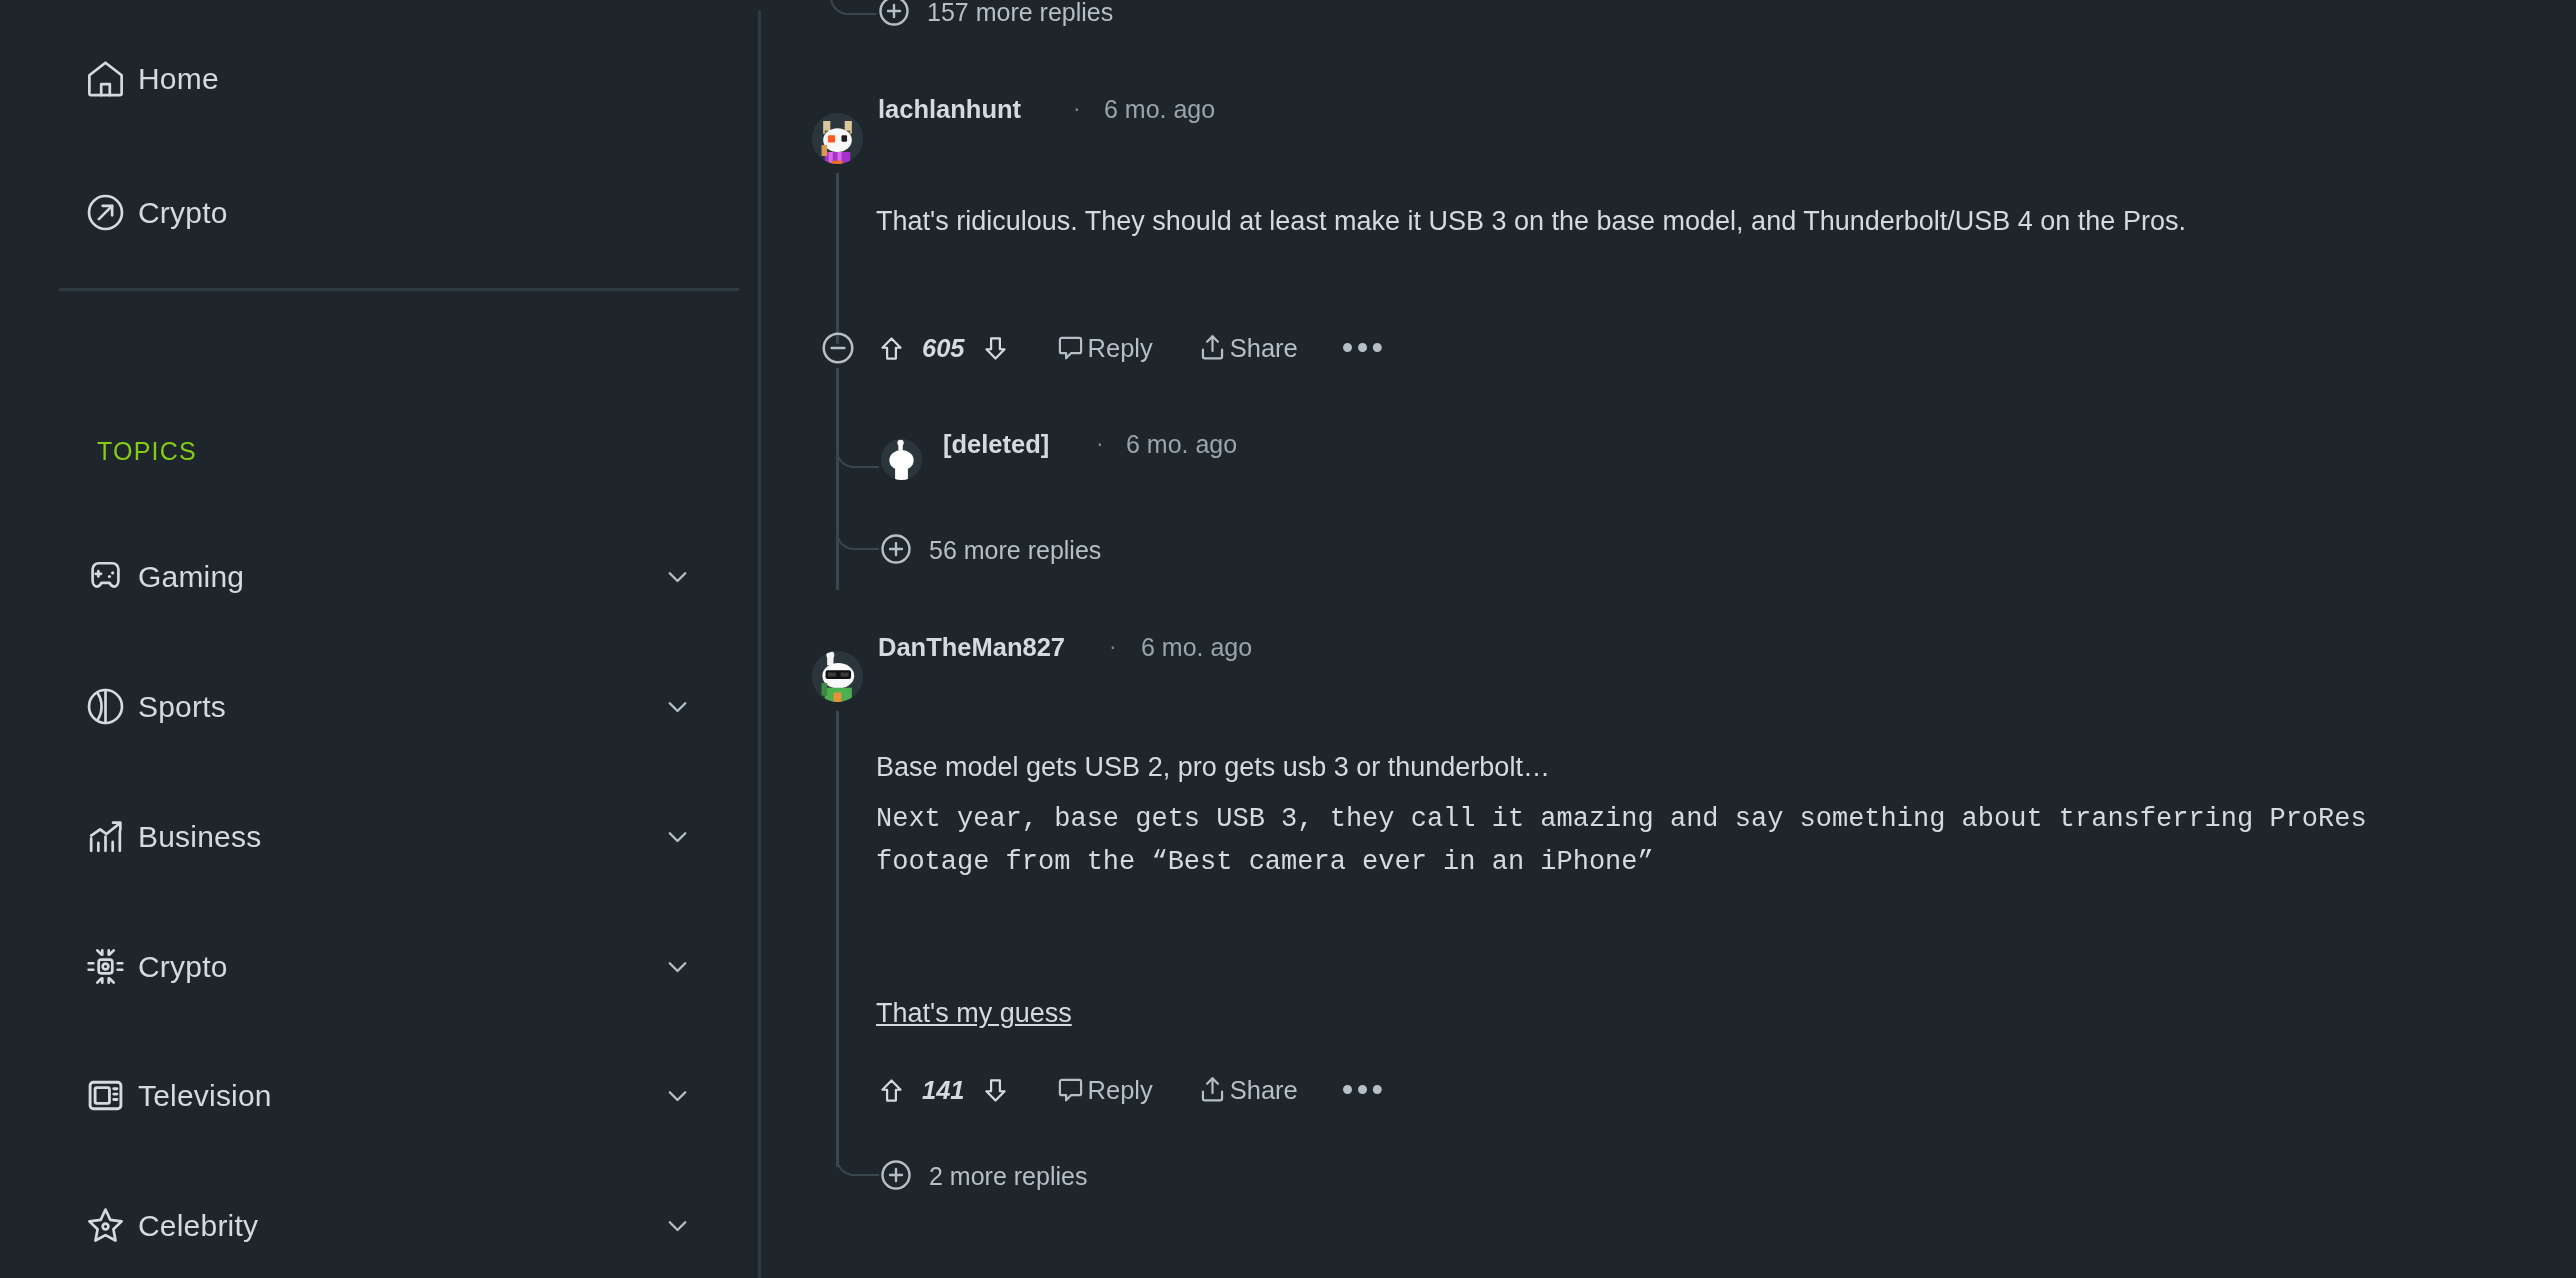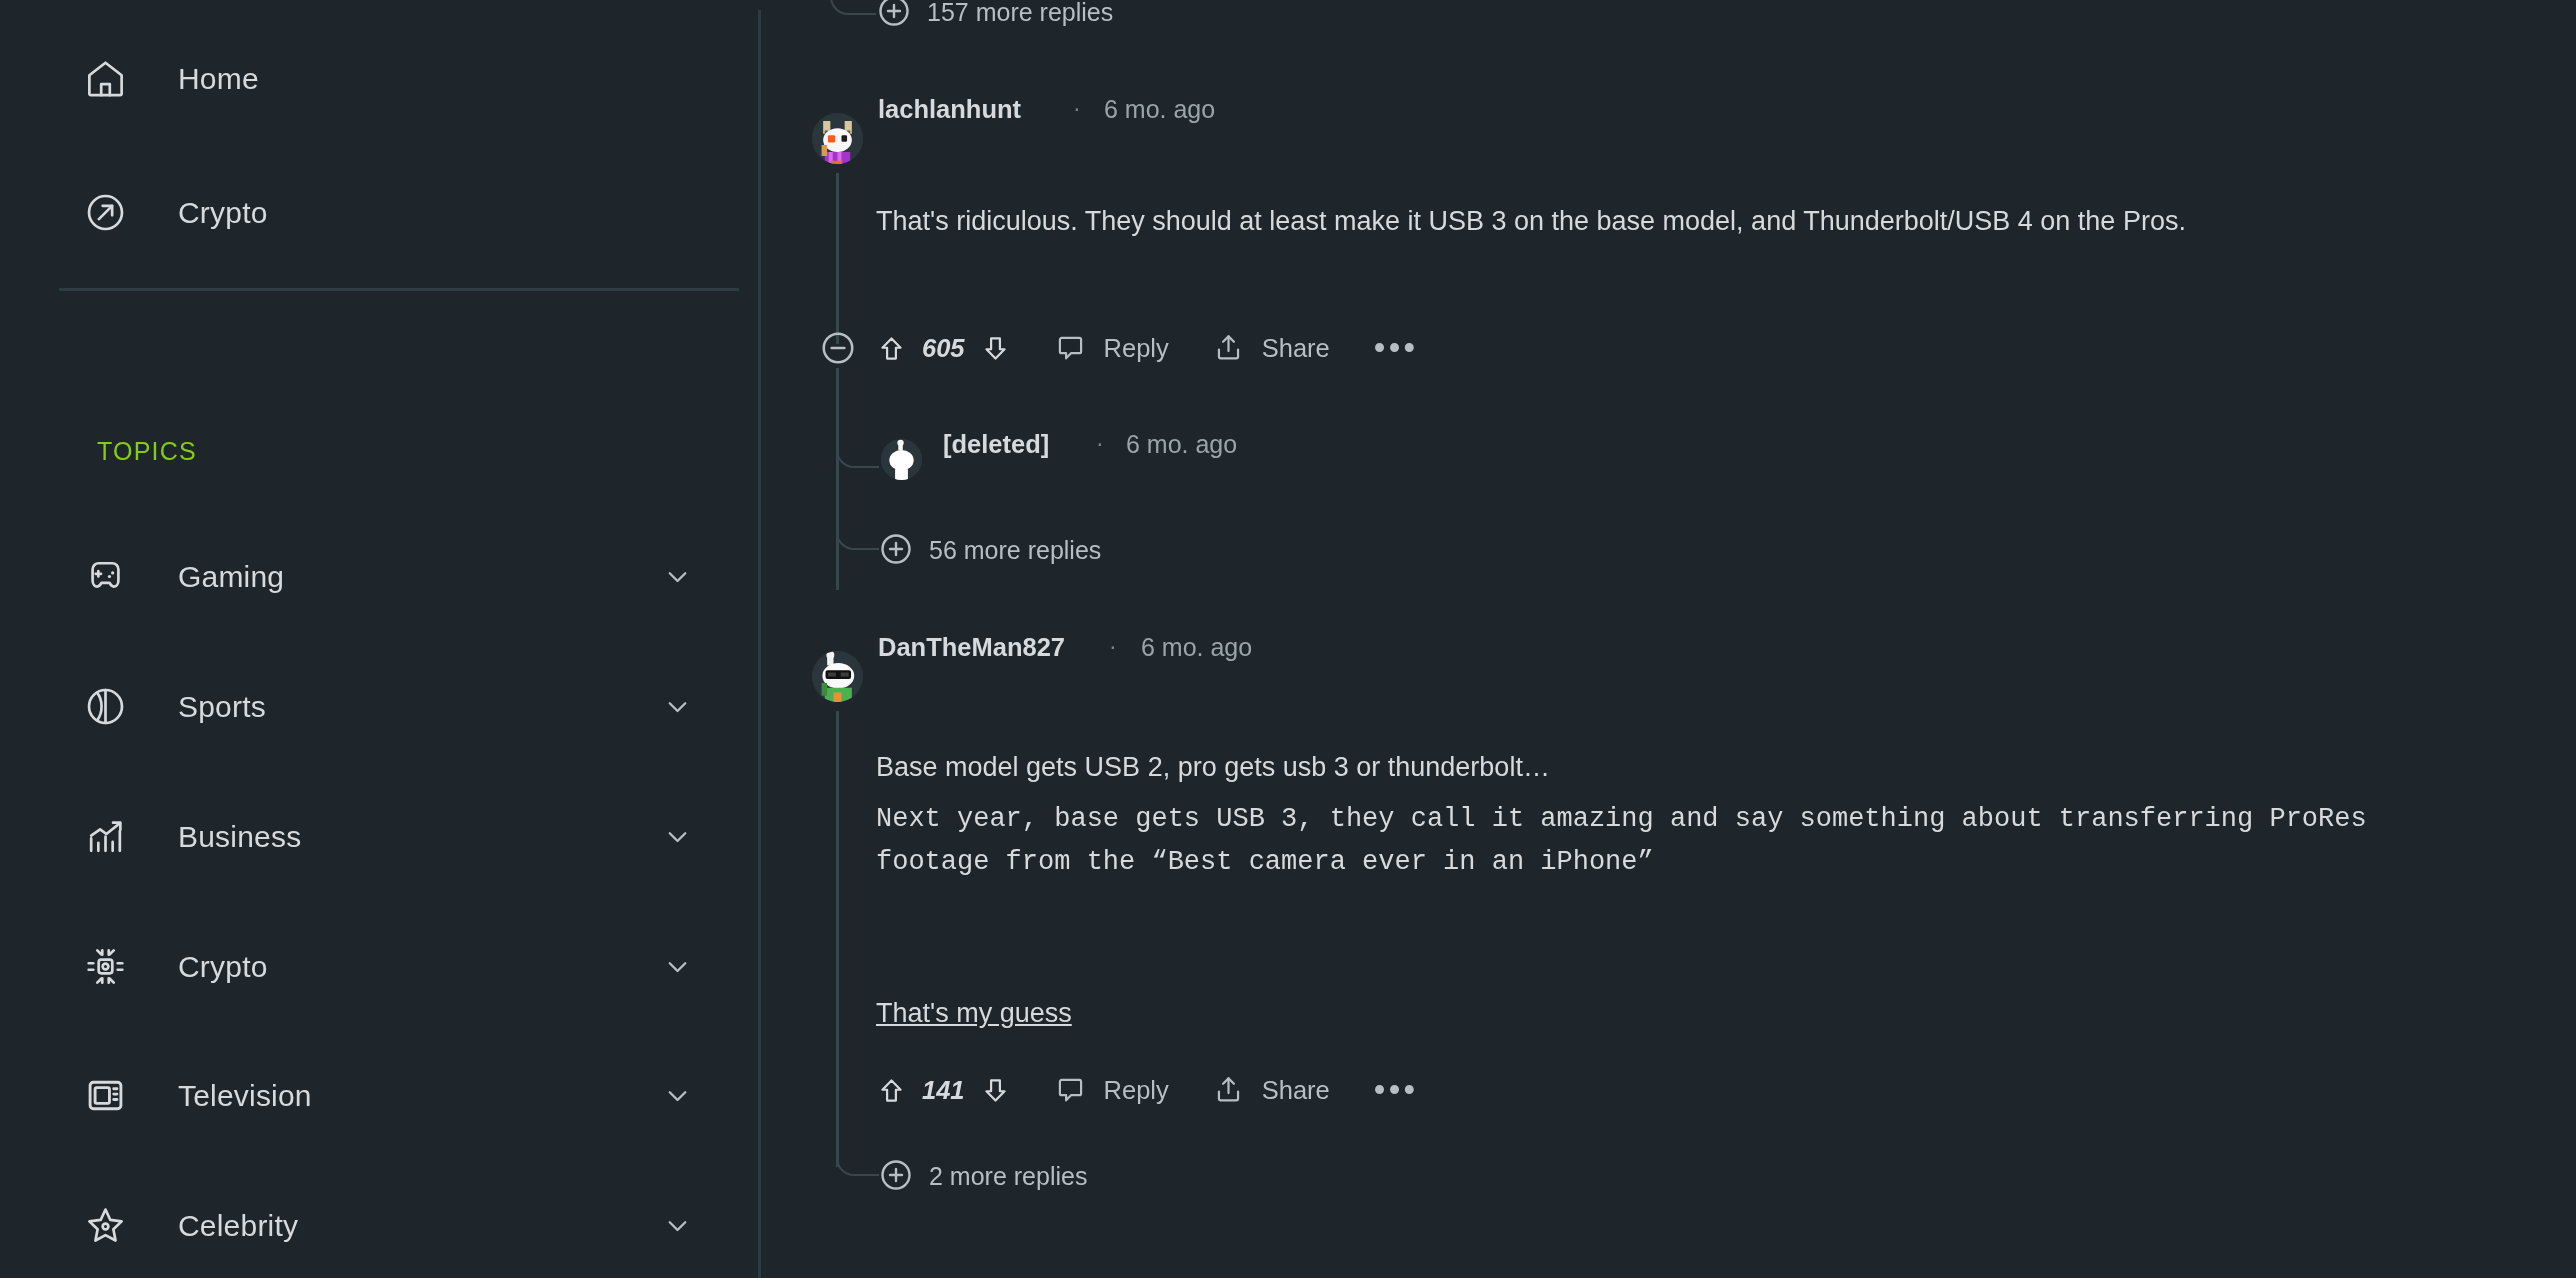--- a/index.html
+++ b/index.html
@@ -49,21 +49,20 @@
     background: #2f3b43;
   }
   .nav-item {
     position: absolute;
     left: 59px;
     width: 680px; height: 79px;
     display: flex;
     align-items: center;
     border-radius: 6.6px;
     cursor: pointer;
-    gap: 40px;
   }
   .nav-icon {
     width: 79px;
     display: flex;
     align-items: center;
     justify-content: flex-start;
     padding-left: 25px;
     flex: 0 0 79px;
   }
   .nav-icon svg { display: block; }
@@ -166,21 +165,21 @@
     height: 49px;
   }
   .act {
     display: flex;
     align-items: center;
     cursor: pointer;
   }
   .act-label {
     color: #b6bfc5;
     font-size: 25.5px;
-    margin-left: 18px;
+    margin-left: 2px;
     white-space: nowrap;
   }
   .vote-count {
     color: #d7dadc;
     font-size: 25.5px;
     font-weight: 700;
     margin: 0 15px;
     white-space: nowrap;
     font-style: italic;
   }

